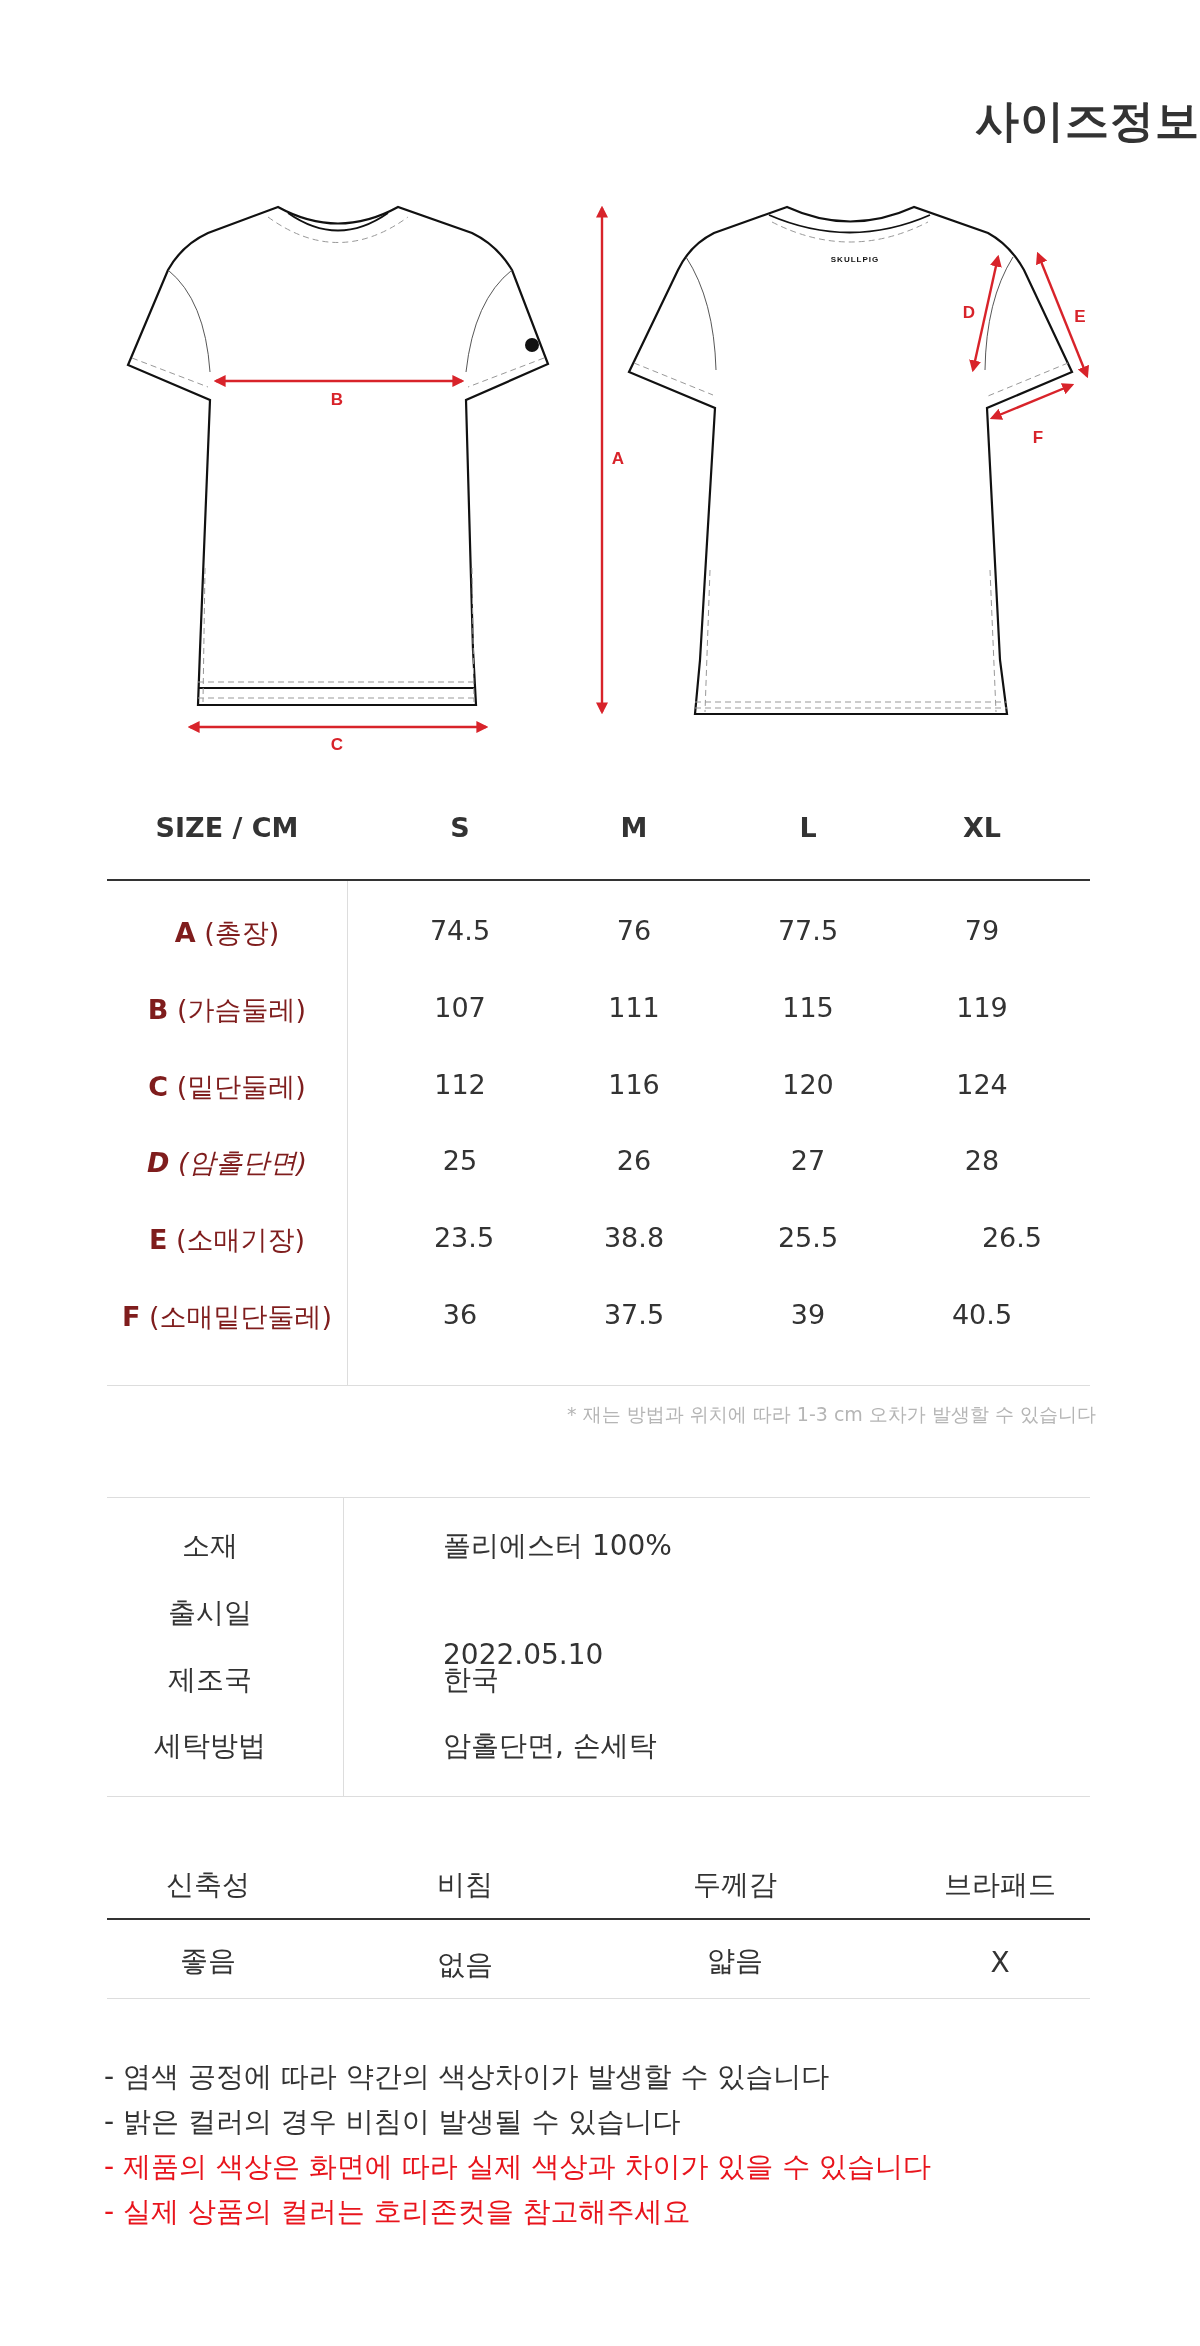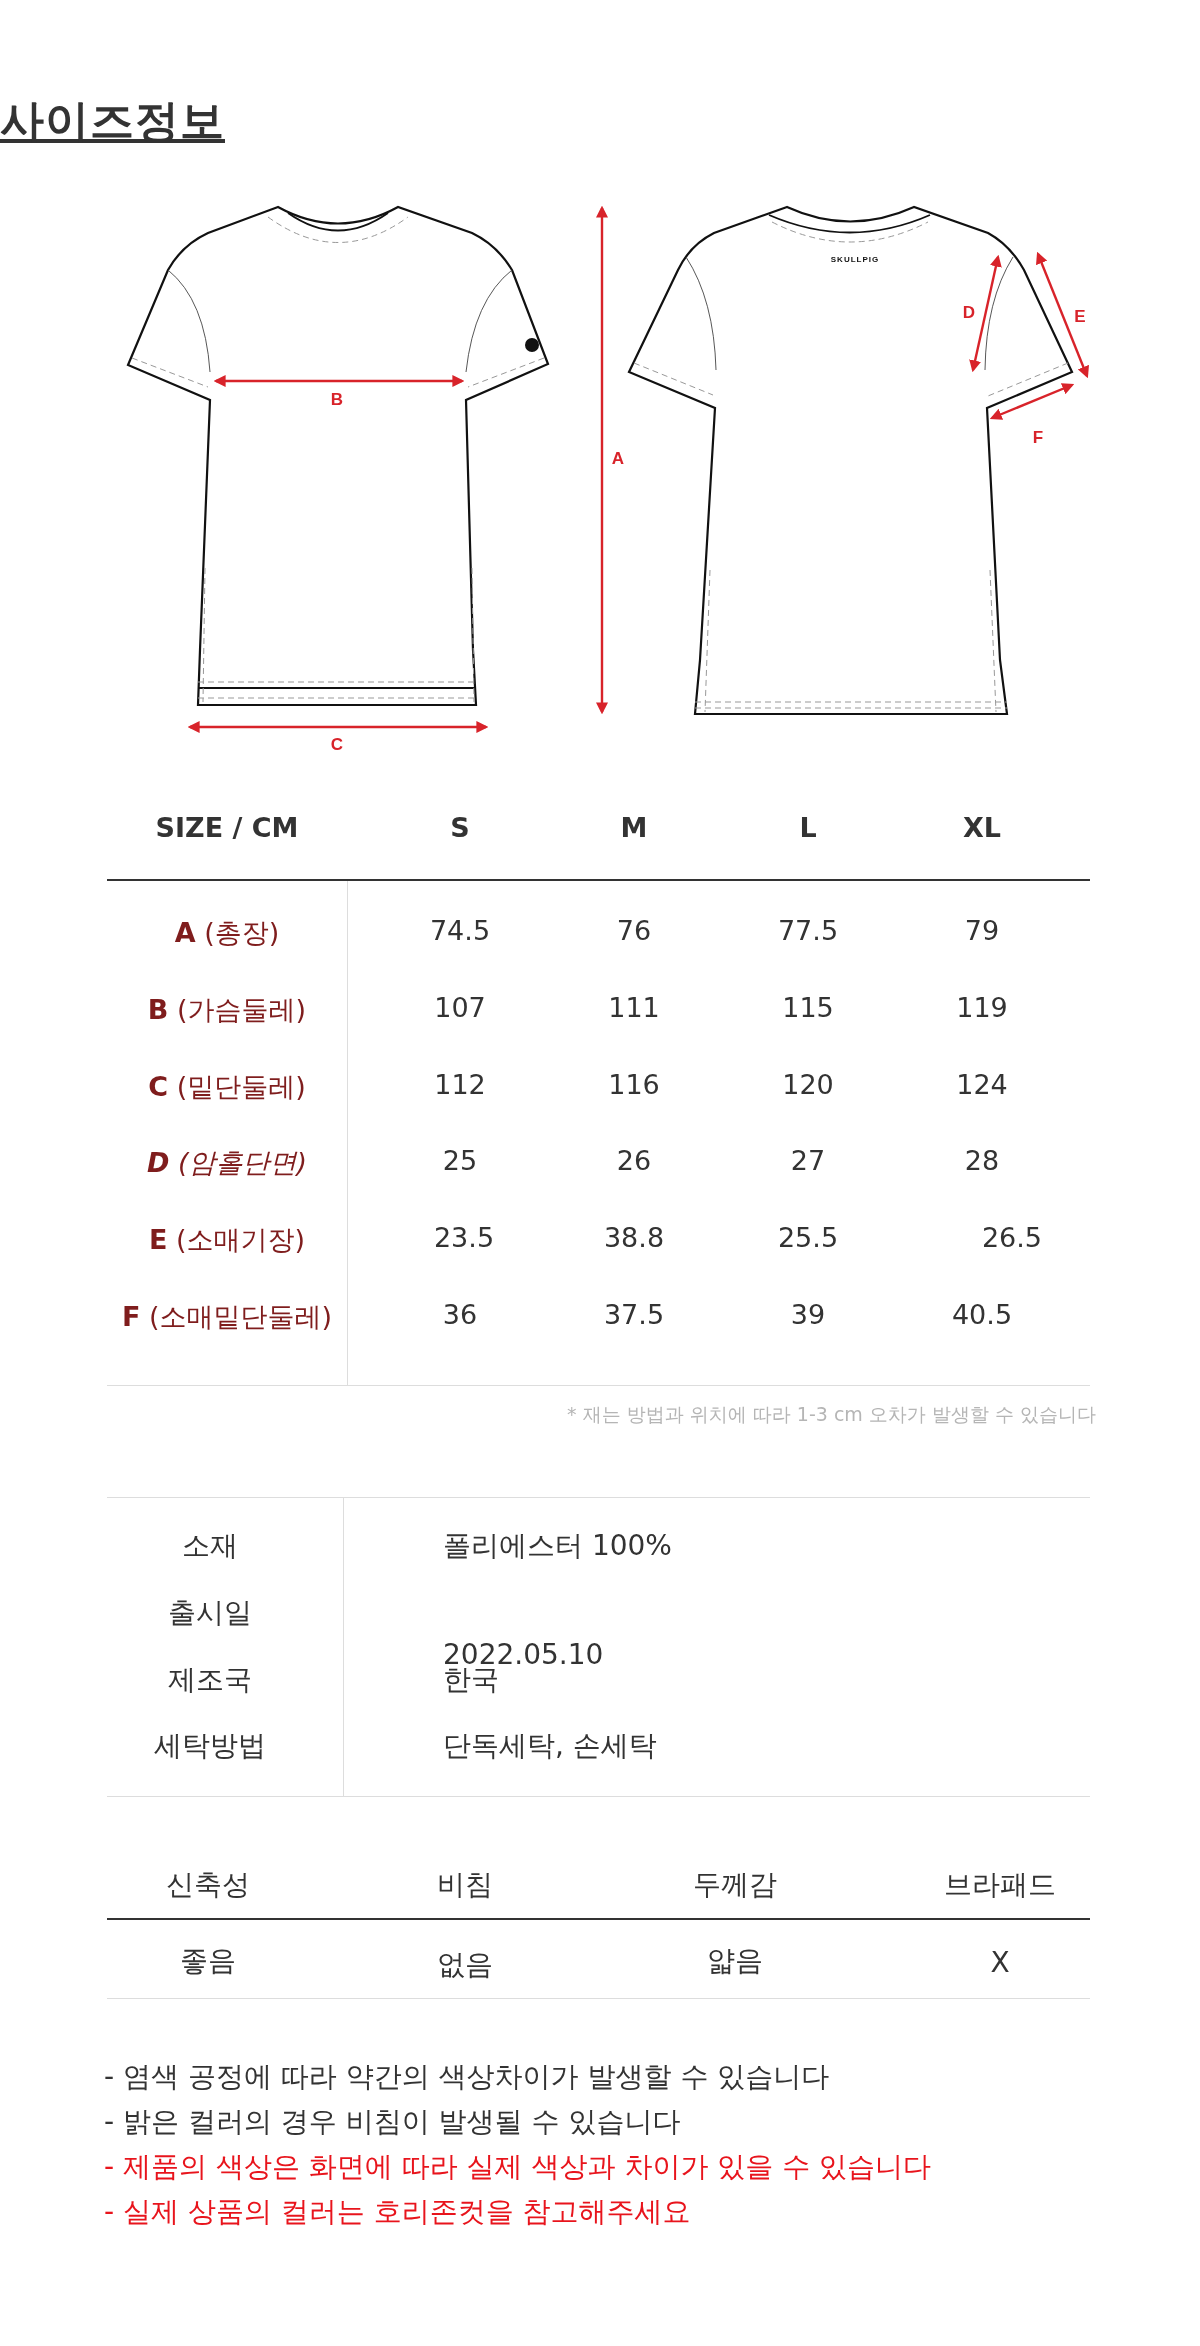--- a/index.html
+++ b/index.html
@@ -1,19 +1,19 @@
 <!DOCTYPE html>
 <html><head>
 <meta charset="utf-8">
 <style>
   html, body { margin:0; padding:0; background:#fff; }
   body { width:1200px; height:2346px; position:relative; overflow:hidden;
          font-family:"DejaVu Sans","Liberation Sans",sans-serif; color:#333; }
   .abs { position:absolute; }
-  .title { top:92px; left:0; width:1200px; text-align:left; font-size:44px; font-weight:bold; letter-spacing:1px; color:#333;text-decoration:underline; }
+  .title { top:92px; left:0; width:1200px; text-align:right; font-size:44px; font-weight:bold; letter-spacing:1px; color:#333; }
   svg.diagram { position:absolute; left:0; top:190px; }
   .red { color:#d8232a; }
 
   
   .size-head { top:812px; height:40px; font-weight:bold; font-size:27px; color:#333; }
   .thick { height:2px; background:#333; }
   .thin { height:1px; background:#ddd; }
   .vline { width:1px; background:#ddd; }
   .cell { text-align:center; font-size:27px; color:#333; }
   .rowlabel { text-align:center; font-size:27px; color:#7f1d1d; white-space:nowrap; }
@@ -170,21 +170,21 @@
   <div class="abs info-label" style="left:107px;width:206px;top:1527px;">소재</div>
   <div class="abs info-value" style="left:443px;top:1527px;">폴리에스터 100%</div>
 
   <div class="abs info-label" style="left:107px;width:206px;top:1594px;">출시일</div>
   <div class="abs info-value" style="left:443px;top:1594px;margin-top:44px;">2022.05.10</div>
 
   <div class="abs info-label" style="left:107px;width:206px;top:1661px;">제조국</div>
   <div class="abs info-value" style="left:443px;top:1661px;">한국</div>
 
   <div class="abs info-label" style="left:107px;width:206px;top:1727px;">세탁방법</div>
-  <div class="abs info-value" style="left:443px;top:1727px;">단독세탁, 손세탁</div>
+  <div class="abs info-value" style="left:443px;top:1727px;">암홀단면, 손세탁</div>
 </div>
 
 <div>
   <div class="abs feel" style="left:128px;width:160px;top:1866px;">신축성</div>
   <div class="abs feel" style="left:385px;width:160px;top:1866px;">비침</div>
   <div class="abs feel" style="left:655px;width:160px;top:1866px;">두께감</div>
   <div class="abs feel" style="left:920px;width:160px;top:1866px;">브라패드</div>
 
   <div class="abs thick" style="left:107px;top:1918px;width:983px;"></div>
 

